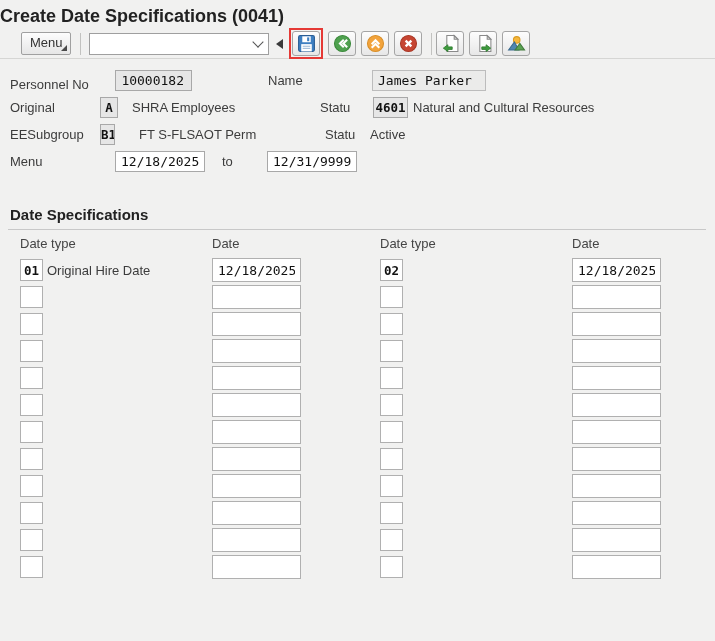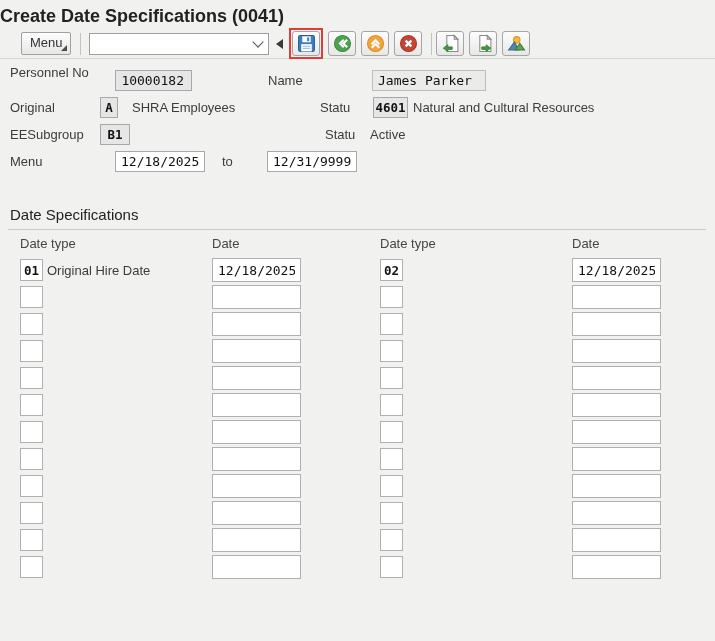--- a/index.html
+++ b/index.html
@@ -66,21 +66,21 @@
   .fld{
     position:absolute;box-sizing:border-box;height:21px;
     border:1px solid #a8a8a8;background:#e6e6e6;
     font:13px "DejaVu Sans Mono",monospace;color:#111;padding:0 5px;
   }
   .fld.white{background:#fff;}
   .fld.code{text-align:center;padding:0;font-weight:bold;font-size:12.5px;}
   .fld.num{text-align:right;padding-right:7px;}
   
   .section{position:relative;height:443px;}
-  .section-title{position:absolute;left:10px;top:7px;font-size:15px;font-weight:normal;color:#222;white-space:nowrap;}
+  .section-title{position:absolute;left:10px;top:7px;font-size:15px;font-weight:bold;color:#222;white-space:nowrap;}
   .section-rule{position:absolute;left:8px;right:9px;top:30px;border-top:1px solid #c8c8c8;height:0;}
   .col-h{position:absolute;top:37px;color:#454545;white-space:nowrap;}
   .ch1{left:20px}.ch2{left:212px}.ch3{left:380px}.ch4{left:572px}
   #rows{position:absolute;top:58px;left:0;right:0;}
   .ds-row{position:relative;height:27px;}
   .type-box{
     position:absolute;top:2px;width:23px;height:22px;box-sizing:border-box;
     border:1px solid #b0b0b0;background:#fff;text-align:center;padding:0;
     font:bold 12.5px "DejaVu Sans Mono",monospace;color:#111;
   }
@@ -166,34 +166,35 @@
     <button class="tb-btn">
       <svg viewBox="0 0 18 18">
         <circle cx="9.2" cy="5.6" r="3.1" fill="#f6b73c" stroke="#d99a20"></circle>
         <path d="M1.5 15.2 L7 7.6 L11.2 15.2 z" fill="#4f86b0" stroke="#3a6a8e"></path>
         <path d="M7.6 15.2 L12.2 9 L16.6 15.2 z" fill="#5aa352" stroke="#417a3b"></path>
       </svg>
     </button>
   </div>
 
   <div class="form-area">
-    <span class="lbl" style="left:10px;top:4px">Personnel No</span>
+    <span class="lbl" style="left:10px;top:16px">Personnel No</span>
     <input class="fld num" style="left: 115px; top: 11px; width: 77px;" type="text" readonly="" value="10000182">
     <span class="lbl" style="left:268px;top:12px">Name</span>
     <input class="fld" style="left: 372px; top: 11px; width: 114px; background: rgb(235, 235, 234); border-color: rgb(188, 188, 188);" type="text" readonly="" value="James Parker">
 
     <span class="lbl" style="left:10px;top:39px">Original</span>
     <input class="fld code" style="left: 100px; top: 38px; width: 18px;" type="text" readonly="" value="A">
     <span class="txt" style="left:132px;top:39px">SHRA Employees</span>
     <span class="lbl" style="left:320px;top:39px">Statu</span>
     <input class="fld code" style="left: 373px; top: 38px; width: 35px;" type="text" readonly="" value="4601">
     <span class="txt" style="left:413px;top:39px">Natural and Cultural Resources</span>
 
     <span class="lbl" style="left:10px;top:66px">EESubgroup</span>
-    <input class="fld code" style="left: 100px; top: 65px; width: 30px;" type="text" readonly="" value="B1">
+    <input class="fld code" style="left: 100px; top: 65px; width: 15px;" type="text" readonly="" value="B1">
+    <span class="txt" style="left:139px;top:66px">FT S-FLSAOT Perm</span>
     <span class="lbl" style="left:325px;top:66px">Statu</span>
     <span class="txt" style="left:370px;top:66px">Active</span>
 
     <span class="lbl" style="left:10px;top:93px">Menu</span>
     <input class="fld white" style="left: 115px; top: 92px; width: 90px;" type="text" value="12/18/2025">
     <span class="lbl" style="left:222px;top:93px">to</span>
     <input class="fld white" style="left: 267px; top: 92px; width: 90px;" type="text" value="12/31/9999">
   </div>
 
   <div class="section">

